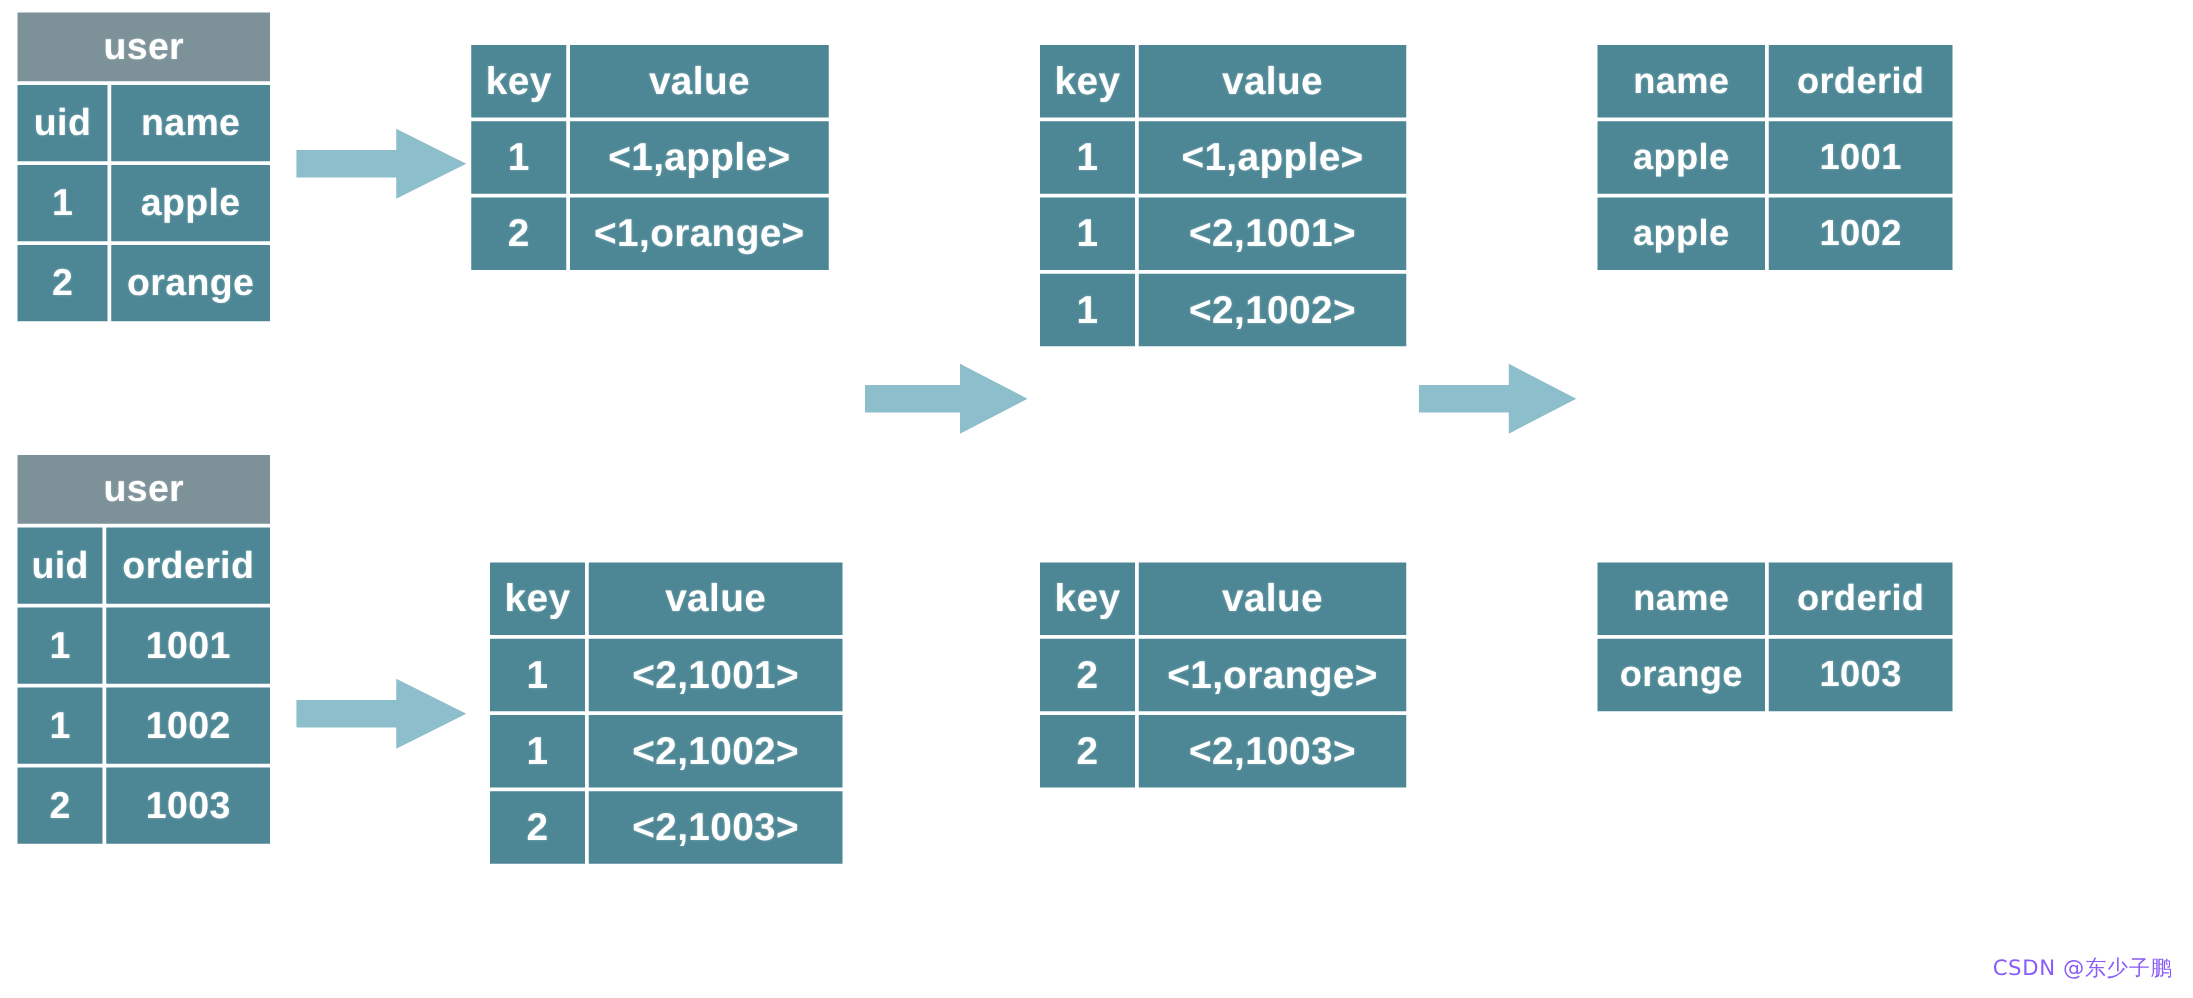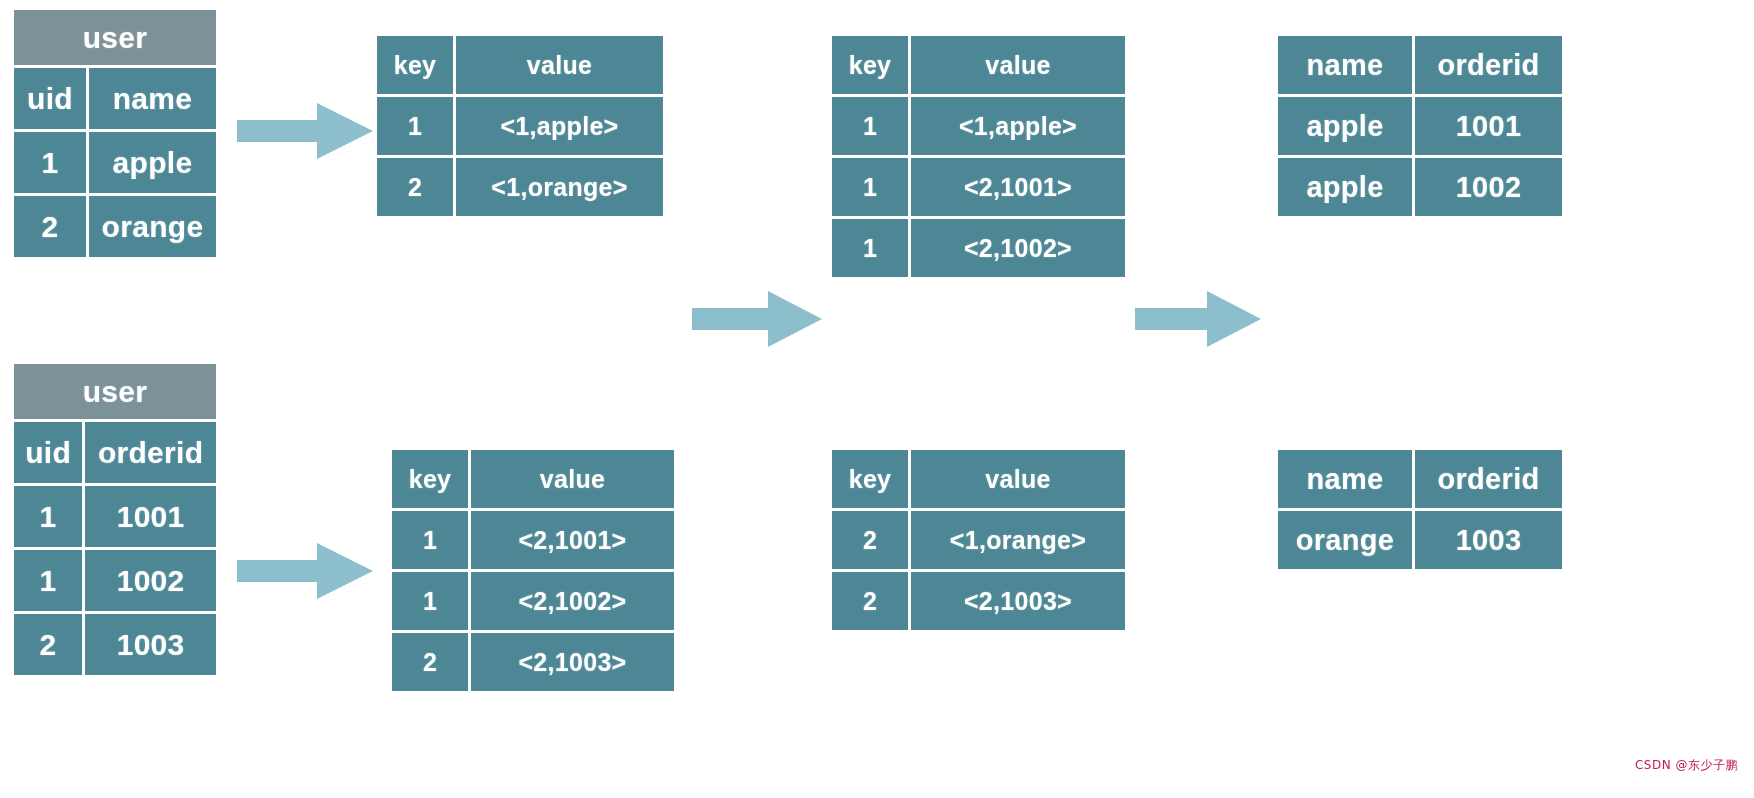--- a/index.html
+++ b/index.html
@@ -52,21 +52,21 @@
   .src td.title { font-size: 30px; height: 55px; }
   .src td.c-key   { width: 72px; }
   .src td.c-val   { width: 127px; }
 
   #tbl-user  { top: 4px;  width: 214px; }
   #tbl-order { top: 358px; width: 214px; }
   #tbl-order td.c-key { width: 72px; }
   #tbl-order td.c-val { width: 135px; }
 
   
-  .kv td { font-size: 25px; height: 58px; }
+  .kv td { font-size: 31px; height: 58px; }
   .kv td.c-key { width: 76px; }
   .kv td.c-val { width: 207px; margin-left: 32px; }
 
   #tbl-map-user   { left: 371px;  top: 30px; }
   #tbl-map-order  { left: 386px;  top: 444px; }
   #tbl-red-one    { left: 826px;  top: 30px; }
   #tbl-red-two    { left: 826px;  top: 444px; }
 
   #tbl-map-order td.c-val { width: 203px; }
   #tbl-red-one   td.c-val { width: 214px; }
@@ -84,23 +84,23 @@
   .arrow {
     position: absolute;
     color: #8dbecb;
   }
   .arrow svg { display: block; }
 
   
   #watermark {
     position: absolute;
     right: 16px;
-    bottom: 24px;
-    color: #be185d;
-    font-size: 12px;
+    bottom: 12px;
+    color: #8b5cf6;
+    font-size: 17px;
     font-family: "DejaVu Sans", sans-serif;
     letter-spacing: 0.5px;
     white-space: nowrap;
   }
 </style>
 </head>
 <body>
 
 <div id="stage">
 

